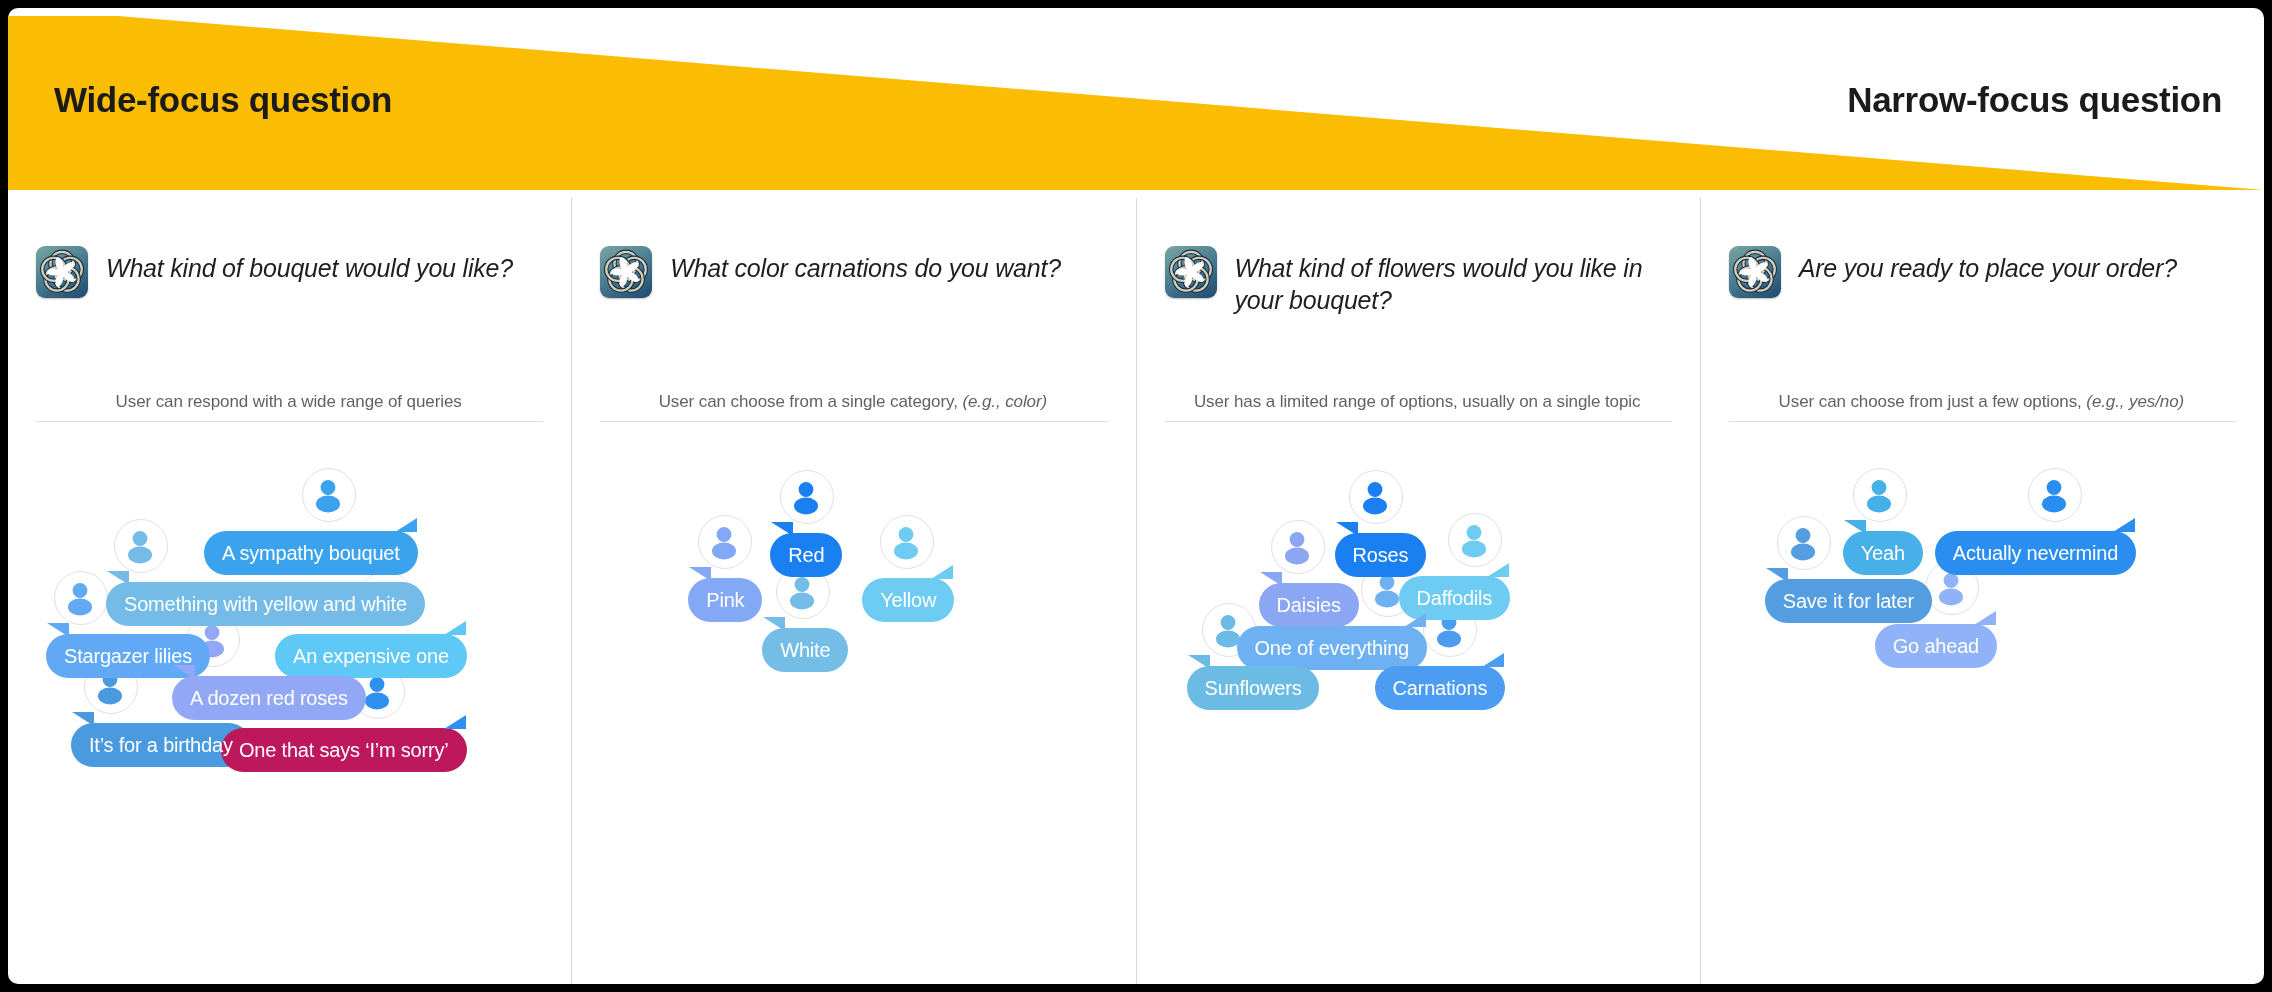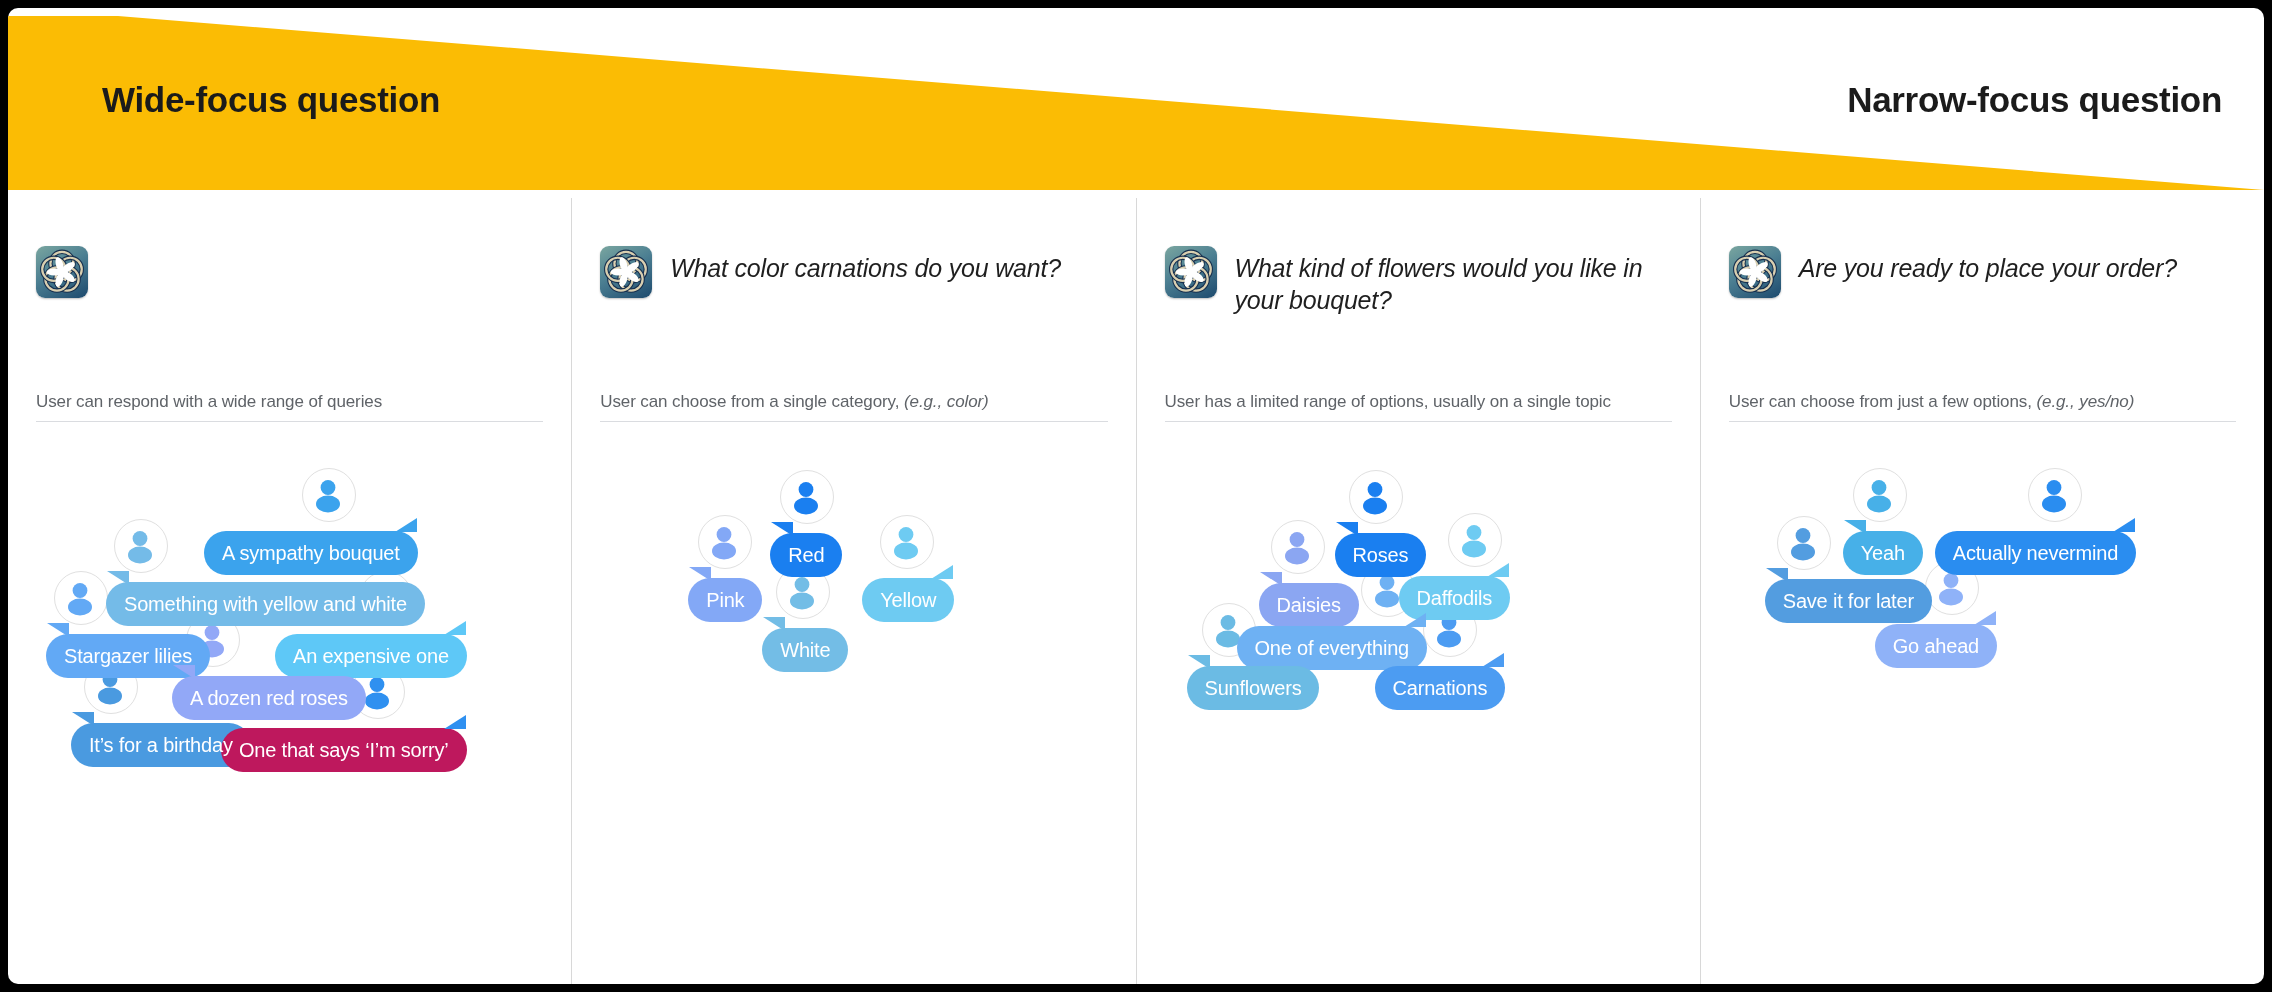--- a/index.html
+++ b/index.html
@@ -36,21 +36,20 @@
   #banner svg { display: block; }
   #banner-left-label {
     position: absolute;
     left: 46px;
     top: 72px;
     font-size: 35px;
     font-weight: bold;
     color: #1b1b1b;
     letter-spacing: -0.3px;
     white-space: nowrap;
-    margin-left: 48px;
   }
   #banner-right-label {
     position: absolute;
     right: 42px;
     top: 72px;
     font-size: 35px;
     font-weight: bold;
     color: #1b1b1b;
     letter-spacing: -0.3px;
     white-space: nowrap;
@@ -110,21 +109,21 @@
   
   .desc-wrap {
     position: absolute;
     left: 0;
     right: 0;
     top: 194px;
   }
   .desc-text {
     font-size: 17px;
     color: #5f6368;
-    text-align: left;
+    text-align: center;
     padding-right: 2px;
     padding-bottom: 9px;
     letter-spacing: -0.1px;
     white-space: nowrap;
   }
   .desc-text em { font-style: italic; }
   .desc-rule {
     height: 1px;
     background: #dadce0;
     width: 100%;
@@ -214,20 +213,21 @@
                 <circle cx="20.95" cy="32.96" r="11.6" fill="none" stroke="#d9cfb0" stroke-width="2.2"></circle>
                 <circle cx="17.82" cy="23.34" r="11.6" fill="none" stroke="#17304f" stroke-width="4.4"></circle>
                 <circle cx="17.82" cy="23.34" r="11.6" fill="none" stroke="#d9cfb0" stroke-width="2.2"></circle>
                 <ellipse cx="26" cy="18.4" rx="3.6" ry="7.8" fill="#ffffff" transform="rotate(-90 26 26)"></ellipse>
                 <ellipse cx="26" cy="18.4" rx="3.6" ry="7.8" fill="#ffffff" transform="rotate(-18 26 26)"></ellipse>
                 <ellipse cx="26" cy="18.4" rx="3.6" ry="7.8" fill="#ffffff" transform="rotate(54 26 26)"></ellipse>
                 <ellipse cx="26" cy="18.4" rx="3.6" ry="7.8" fill="#ffffff" transform="rotate(126 26 26)"></ellipse>
                 <ellipse cx="26" cy="18.4" rx="3.6" ry="7.8" fill="#ffffff" transform="rotate(198 26 26)"></ellipse>
               </svg>
             </div>
+            <div class="question-text">What kind of bouquet would you like?</div>
           </div>
           <div class="desc-wrap">
             <div class="desc-text"><span>User can respond with a wide range of queries</span></div>
             <div class="desc-rule"></div>
           </div>
           <div class="bubble-canvas">
             <div class="avatar" style="left: 266px; top: 30px;">
               <svg viewBox="0 0 50 50">
     <circle cx="25" cy="18.5" r="7.4" fill="#3ba3ed"></circle>
     <ellipse cx="25" cy="35" rx="12" ry="8.4" fill="#3ba3ed"></ellipse>

